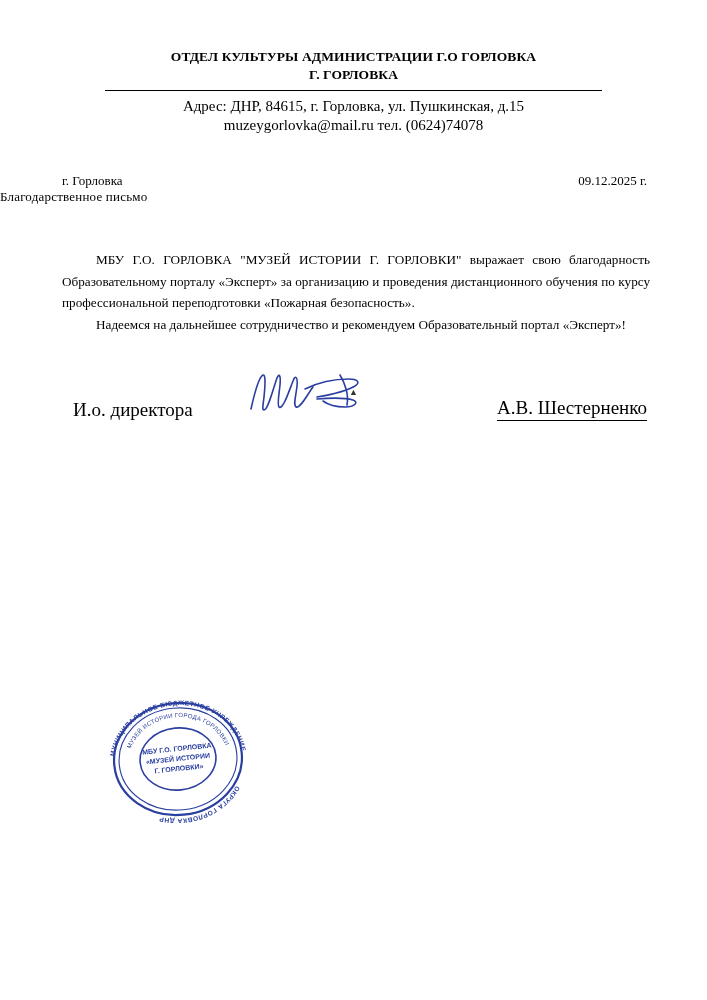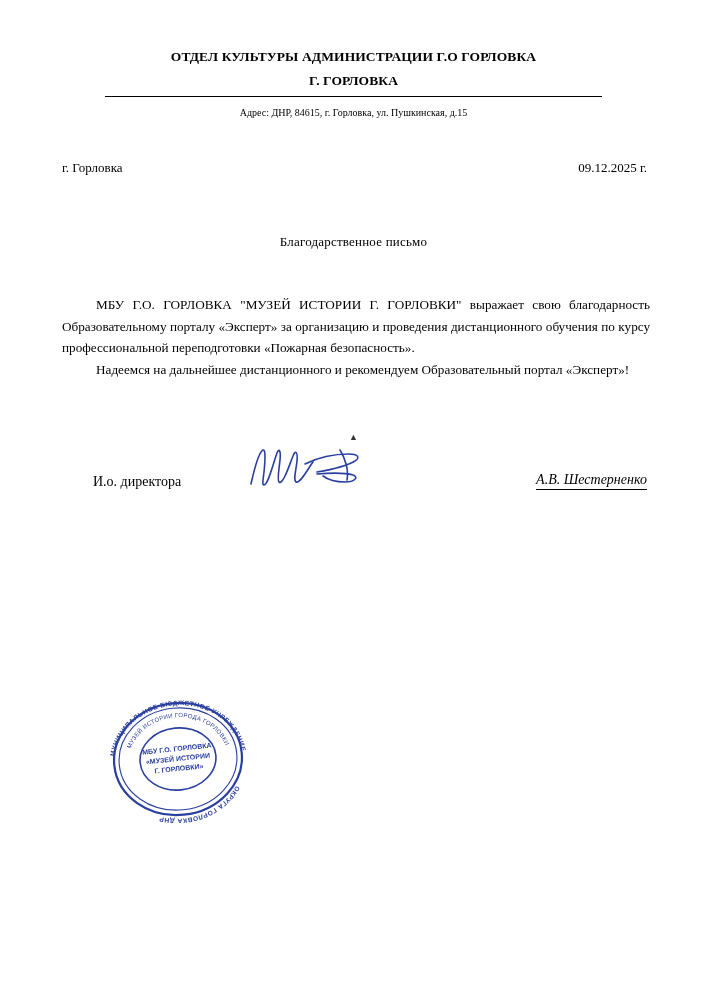--- a/index.html
+++ b/index.html
@@ -24,46 +24,44 @@
   }
   .header-block {
     margin-top: 48px;
     text-align: center;
   }
   .header-line {
     font-size: 13.5px;
     font-weight: bold;
     letter-spacing: 0.1px;
     line-height: 18px;
-    margin-top: 6px;
   }
   .org-rule {
     width: 497px;
     margin: 6px auto 0 auto;
     border-bottom: 1.4px solid #000;
   }
   .addr-block {
     text-align: center;
     margin-top: 6px;
   }
   .addr-line {
-    font-size: 10px;
+    font-size: 15px;
     line-height: 19px;
     text-align: center;
   }
   .meta-row {
     margin-top: 38px;
     padding: 0 60px 0 62px;
     display: flex;
     justify-content: space-between;
     font-size: 13px;
   }
   .title-row {
-    margin-top: 58px;
-    text-align: center;
+    text-align: left;
     font-size: 13px;
     letter-spacing: 0.2px;
   }
   .body-block {
     margin-top: 44px;
     padding: 0 57px 0 62px;
     font-size: 13.2px;
     line-height: 21.5px;
     text-align: justify;
   }
@@ -73,32 +71,30 @@
     text-align: justify;
     text-justify: inter-word;
   }
   .dot-mark {
     margin-top: 52px;
     text-align: center;
     font-size: 9px;
     color: #333;
   }
   .sign-row {
-    margin-top: 30px;
-    padding: 0 60px 0 93px;
+    padding: 0 60px 0 73px;
     display: flex;
     justify-content: space-between;
     align-items: flex-end;
-    font-size: 14px;
+    font-size: 19px;
     position: relative;
   }
   .sign-name {
     border-bottom: 1px solid #000;
     padding-bottom: 1px;
-    font-style: italic;
   }
   .signature {
     position: absolute;
     left: 245px;
     top: -28px;
     width: 135px;
     height: 46px;
     pointer-events: none;
   }
   .stamp {
@@ -116,32 +112,33 @@
 <div class="page">
 
   <div class="header-block">
     <div class="header-line">ОТДЕЛ КУЛЬТУРЫ АДМИНИСТРАЦИИ Г.О ГОРЛОВКА</div>
     <div class="header-line">Г. ГОРЛОВКА</div>
     <div class="org-rule"></div>
   </div>
 
   <div class="addr-block">
     <div class="addr-line">Адрес: ДНР, 84615, г. Горловка, ул. Пушкинская, д.15</div>
+    <div class="addr-line">muzeygorlovka@mail.ru тел. (0624)74078</div>
   </div>
 
   <div class="meta-row">
     <span>г. Горловка</span>
     <span>09.12.2025 г.</span>
   </div>
 
   <div class="title-row">Благодарственное письмо</div>
 
   <div class="body-block">
     <p>МБУ Г.О. ГОРЛОВКА "МУЗЕЙ ИСТОРИИ Г. ГОРЛОВКИ" выражает свою благодарность Образовательному порталу «Эксперт» за организацию и проведения дистанционного обучения по курсу профессиональной переподготовки «Пожарная безопасность».</p>
-    <p>Надеемся на дальнейшее дистанционного и рекомендуем Образовательный портал «Эксперт»!</p>
+    <p>Надеемся на дальнейшее сотрудничество и рекомендуем Образовательный портал «Эксперт»!</p>
   </div>
 
   <div class="dot-mark">▲</div>
 
   <div class="sign-row">
     <span>И.о. директора</span>
     <span class="sign-name">А.В. Шестерненко</span>
     <svg class="signature" viewBox="0 0 135 46">
       <g fill="none" stroke="#2a3fa0" stroke-width="1.6" stroke-linecap="round">
         <path d="M6 40 C10 22, 14 8, 18 6 C21 5, 20 18, 19 28 C18 36, 17 41, 19 41 C23 41, 28 20, 32 9 C34 4, 36 6, 35 16 C34 26, 32 36, 34 38 C38 41, 44 22, 48 12 C50 6, 53 7, 52 17 C51 27, 48 36, 51 38 C55 40, 62 26, 68 18"></path>

